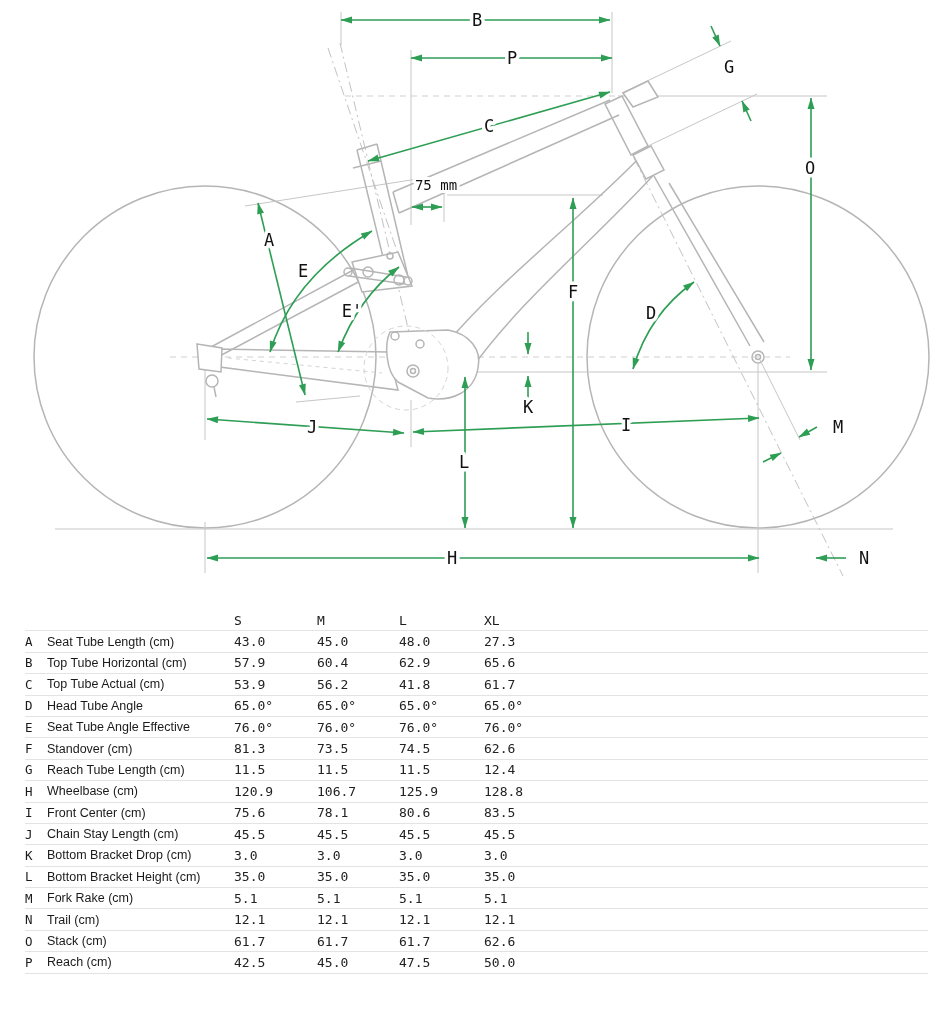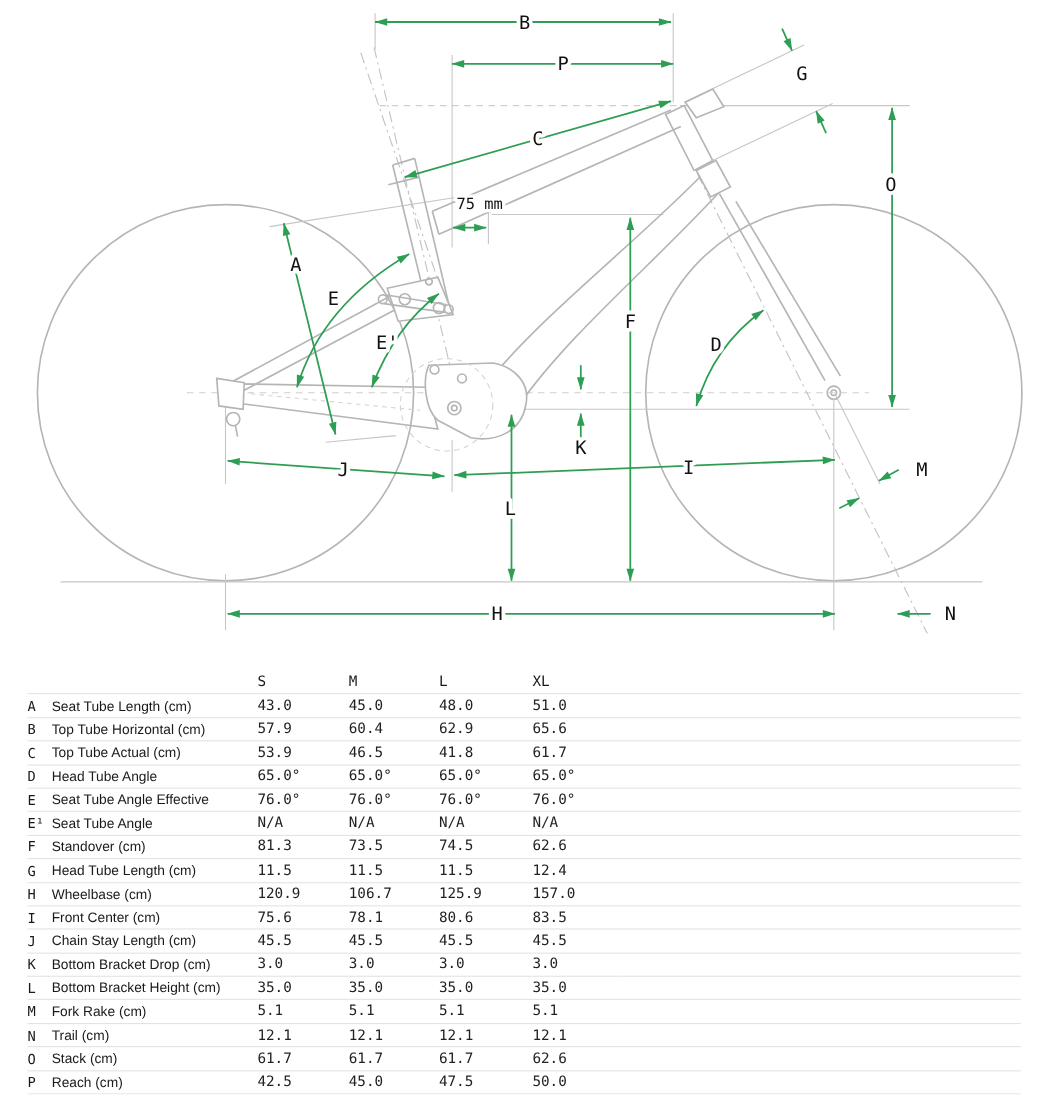--- a/index.html
+++ b/index.html
@@ -179,37 +179,37 @@
       <th></th>
     </tr>
   </thead>
   <tbody>
       <tr>
         <td class="cell-letter">A</td>
         <td class="cell-label">Seat Tube Length (cm)</td>
         <td class="cell-val">43.0</td>
         <td class="cell-val">45.0</td>
         <td class="cell-val">48.0</td>
-        <td class="cell-val">51.0</td>
+        <td class="cell-val">27.3</td>
         <td></td>
       </tr>
       <tr>
         <td class="cell-letter">B</td>
         <td class="cell-label">Top Tube Horizontal (cm)</td>
         <td class="cell-val">57.9</td>
         <td class="cell-val">60.4</td>
         <td class="cell-val">62.9</td>
         <td class="cell-val">65.6</td>
         <td></td>
       </tr>
       <tr>
         <td class="cell-letter">C</td>
         <td class="cell-label">Top Tube Actual (cm)</td>
         <td class="cell-val">53.9</td>
-        <td class="cell-val">46.5</td>
+        <td class="cell-val">56.2</td>
         <td class="cell-val">41.8</td>
         <td class="cell-val">61.7</td>
         <td></td>
       </tr>
       <tr>
         <td class="cell-letter">D</td>
         <td class="cell-label">Head Tube Angle</td>
         <td class="cell-val">65.0°</td>
         <td class="cell-val">65.0°</td>
         <td class="cell-val">65.0°</td>
@@ -219,53 +219,44 @@
       <tr>
         <td class="cell-letter">E</td>
         <td class="cell-label">Seat Tube Angle Effective</td>
         <td class="cell-val">76.0°</td>
         <td class="cell-val">76.0°</td>
         <td class="cell-val">76.0°</td>
         <td class="cell-val">76.0°</td>
         <td></td>
       </tr>
       <tr>
-        <td class="cell-letter">E¹</td>
-        <td class="cell-label">Seat Tube Angle</td>
-        <td class="cell-val">N/A</td>
-        <td class="cell-val">N/A</td>
-        <td class="cell-val">N/A</td>
-        <td class="cell-val">N/A</td>
-        <td></td>
-      </tr>
-      <tr>
         <td class="cell-letter">F</td>
         <td class="cell-label">Standover (cm)</td>
         <td class="cell-val">81.3</td>
         <td class="cell-val">73.5</td>
         <td class="cell-val">74.5</td>
         <td class="cell-val">62.6</td>
         <td></td>
       </tr>
       <tr>
         <td class="cell-letter">G</td>
-        <td class="cell-label">Head Tube Length (cm)</td>
+        <td class="cell-label">Reach Tube Length (cm)</td>
         <td class="cell-val">11.5</td>
         <td class="cell-val">11.5</td>
         <td class="cell-val">11.5</td>
         <td class="cell-val">12.4</td>
         <td></td>
       </tr>
       <tr>
         <td class="cell-letter">H</td>
         <td class="cell-label">Wheelbase (cm)</td>
         <td class="cell-val">120.9</td>
         <td class="cell-val">106.7</td>
         <td class="cell-val">125.9</td>
-        <td class="cell-val">157.0</td>
+        <td class="cell-val">128.8</td>
         <td></td>
       </tr>
       <tr>
         <td class="cell-letter">I</td>
         <td class="cell-label">Front Center (cm)</td>
         <td class="cell-val">75.6</td>
         <td class="cell-val">78.1</td>
         <td class="cell-val">80.6</td>
         <td class="cell-val">83.5</td>
         <td></td>

